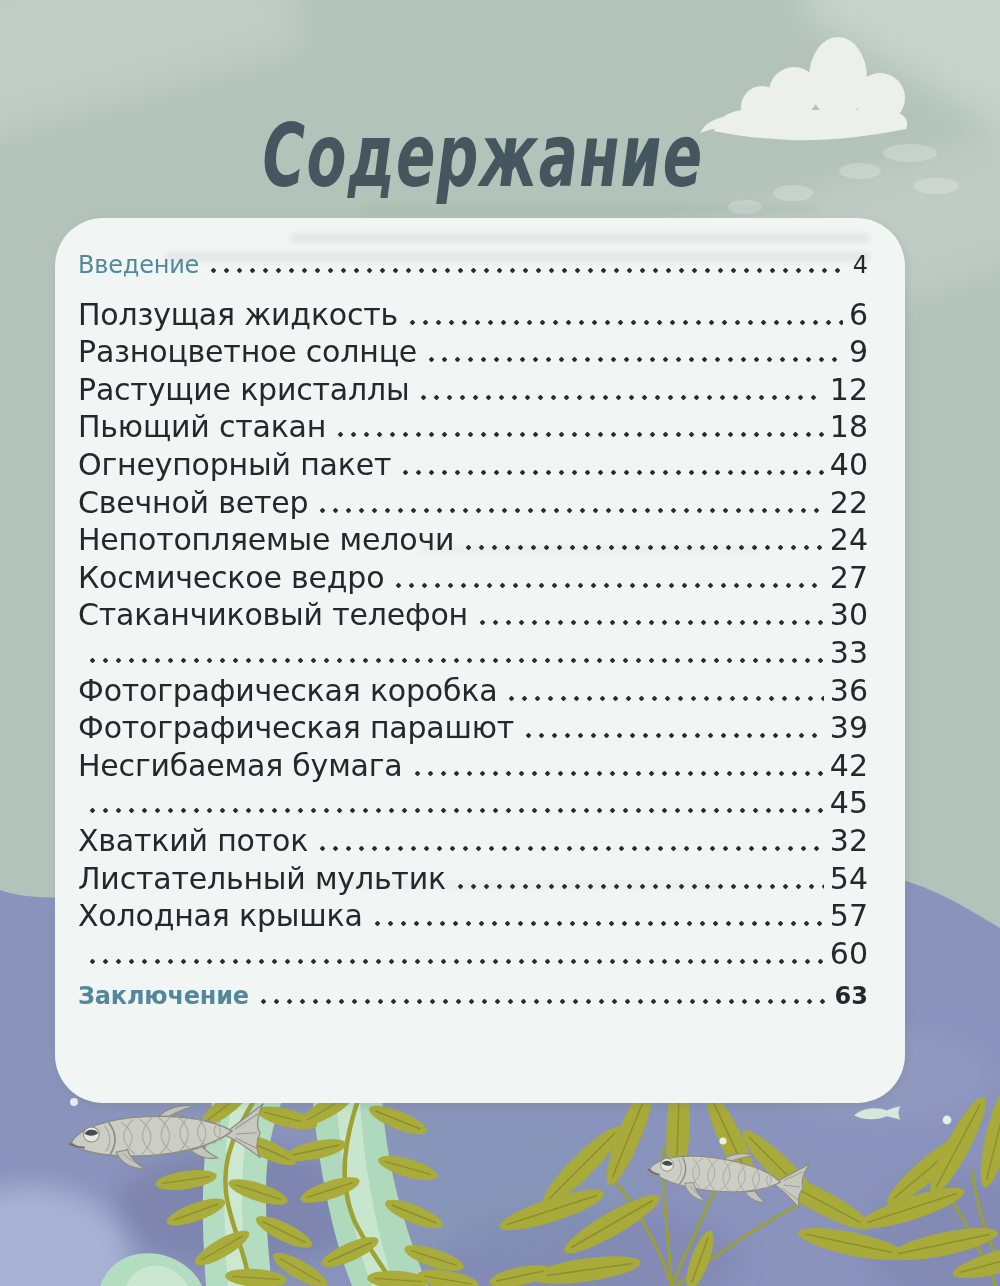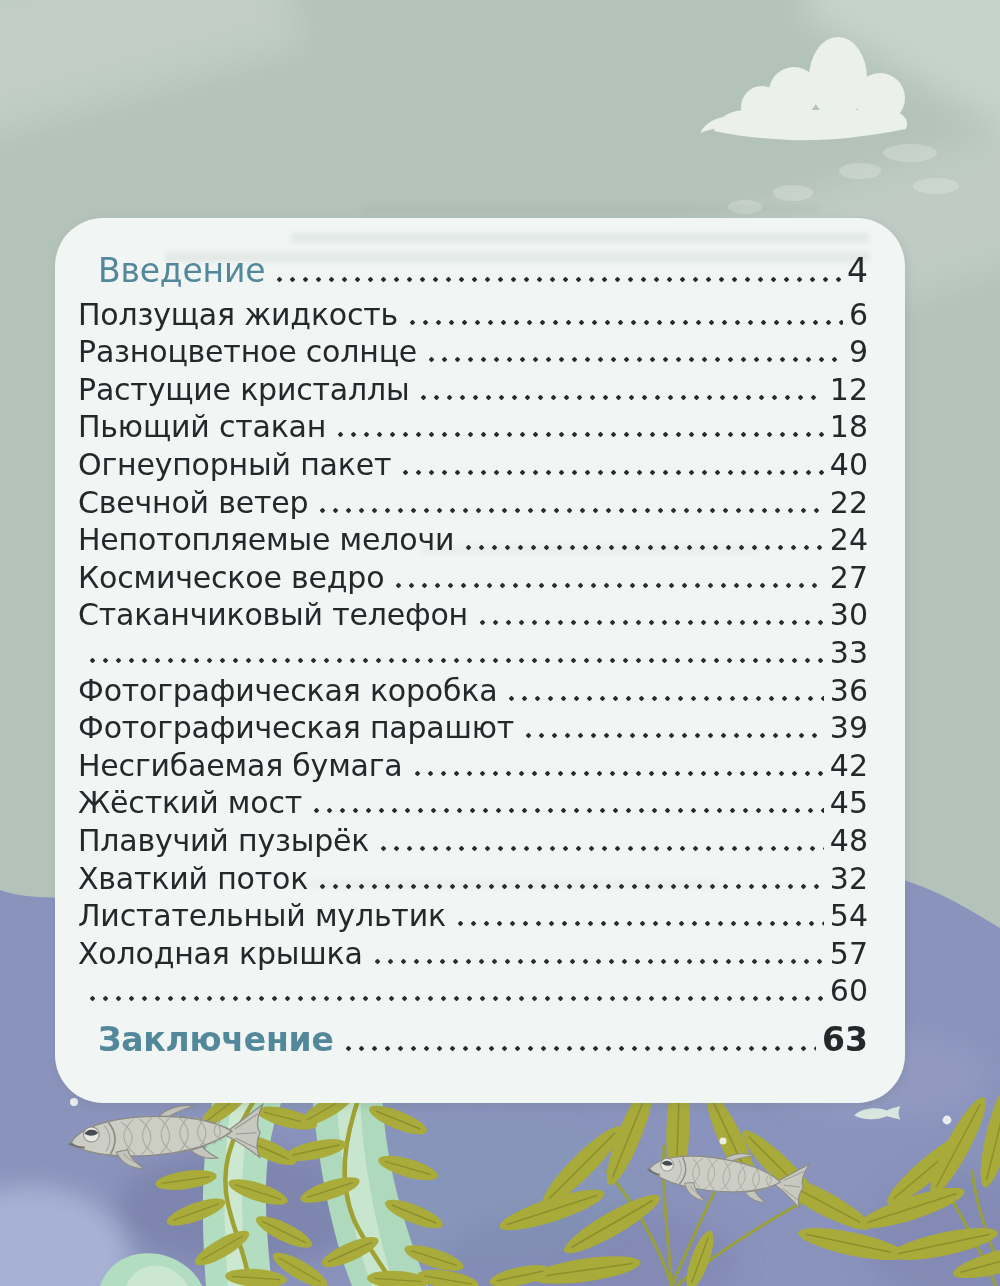--- a/index.html
+++ b/index.html
@@ -47,21 +47,21 @@
     box-shadow:2px 3px 8px rgba(95,115,105,0.18);
   }
   .toc-list{position:relative;}
   .toc-row{
     display:flex;align-items:baseline;
     height:37.6px;box-sizing:border-box;padding-top:3px;
     font-size:30px;color:#26272a;
   }
   .toc-row.gap-after{margin-bottom:8px;}
   .toc-row.gap-before{margin-top:9px;font-weight:bold;}
-  .toc-row.accent{font-size:33px;margin-left:20px;}
+  .toc-row.accent{font-size:24px;}
   .toc-row.accent .toc-label{color:#53889a;}
   .toc-label{white-space:nowrap;letter-spacing:-0.2px;}
   .toc-dots{
     flex:1;height:22px;margin:0 6px 0 8px;min-width:30px;
     background-image:radial-gradient(circle at 6.5px calc(100% - 2.5px), #2b2c2d 2px, rgba(0,0,0,0) 2.4px);
     background-size:13px 22px;background-repeat:repeat-x;
   }
   .toc-page{white-space:nowrap;}
 </style>
 </head>
@@ -86,20 +86,23 @@
       <ellipse cx="220" cy="138" rx="27" ry="9"></ellipse>
       <ellipse cx="170" cy="156" rx="21" ry="8"></ellipse>
       <ellipse cx="246" cy="171" rx="23" ry="8"></ellipse>
       <ellipse cx="103" cy="178" rx="20" ry="8"></ellipse>
       <ellipse cx="55" cy="192" rx="17" ry="7"></ellipse>
     </g>
   </svg>
 
   <div class="ghost g1"></div>
 
+  <div class="title">
+    <span>Содержание</span>
+  </div>
 
   <svg class="illustration-svg" width="1000" height="446" viewBox="0 0 1000 446">
     <defs>
       <filter id="soft" x="-50%" y="-50%" width="200%" height="200%">
           <feGaussianBlur stdDeviation="12"></feGaussianBlur>
         </filter>
       <g id="leaf">
         <ellipse rx="31" ry="9" fill="#a9ab3a"></ellipse>
         <path d="M-24,0 L24,0" stroke="#8d8f2e" stroke-width="1.4" fill="none"></path>
       </g>
@@ -302,28 +305,22 @@
     <span class="toc-label">Фотографическая парашют</span>
     <span class="toc-dots"></span>
     <span class="toc-page">39</span>
   </div>
         <div class="toc-row">
     <span class="toc-label">Несгибаемая бумага</span>
     <span class="toc-dots"></span>
     <span class="toc-page">42</span>
   </div>
         <div class="toc-row">
-    <span class="toc-label">Жёсткий мост</span>
     <span class="toc-dots"></span>
     <span class="toc-page">45</span>
-  </div>
-        <div class="toc-row">
-    <span class="toc-label">Плавучий пузырёк</span>
-    <span class="toc-dots"></span>
-    <span class="toc-page">48</span>
   </div>
         <div class="toc-row">
     <span class="toc-label">Хваткий поток</span>
     <span class="toc-dots"></span>
     <span class="toc-page">32</span>
   </div>
         <div class="toc-row">
     <span class="toc-label">Листательный мультик</span>
     <span class="toc-dots"></span>
     <span class="toc-page">54</span>

